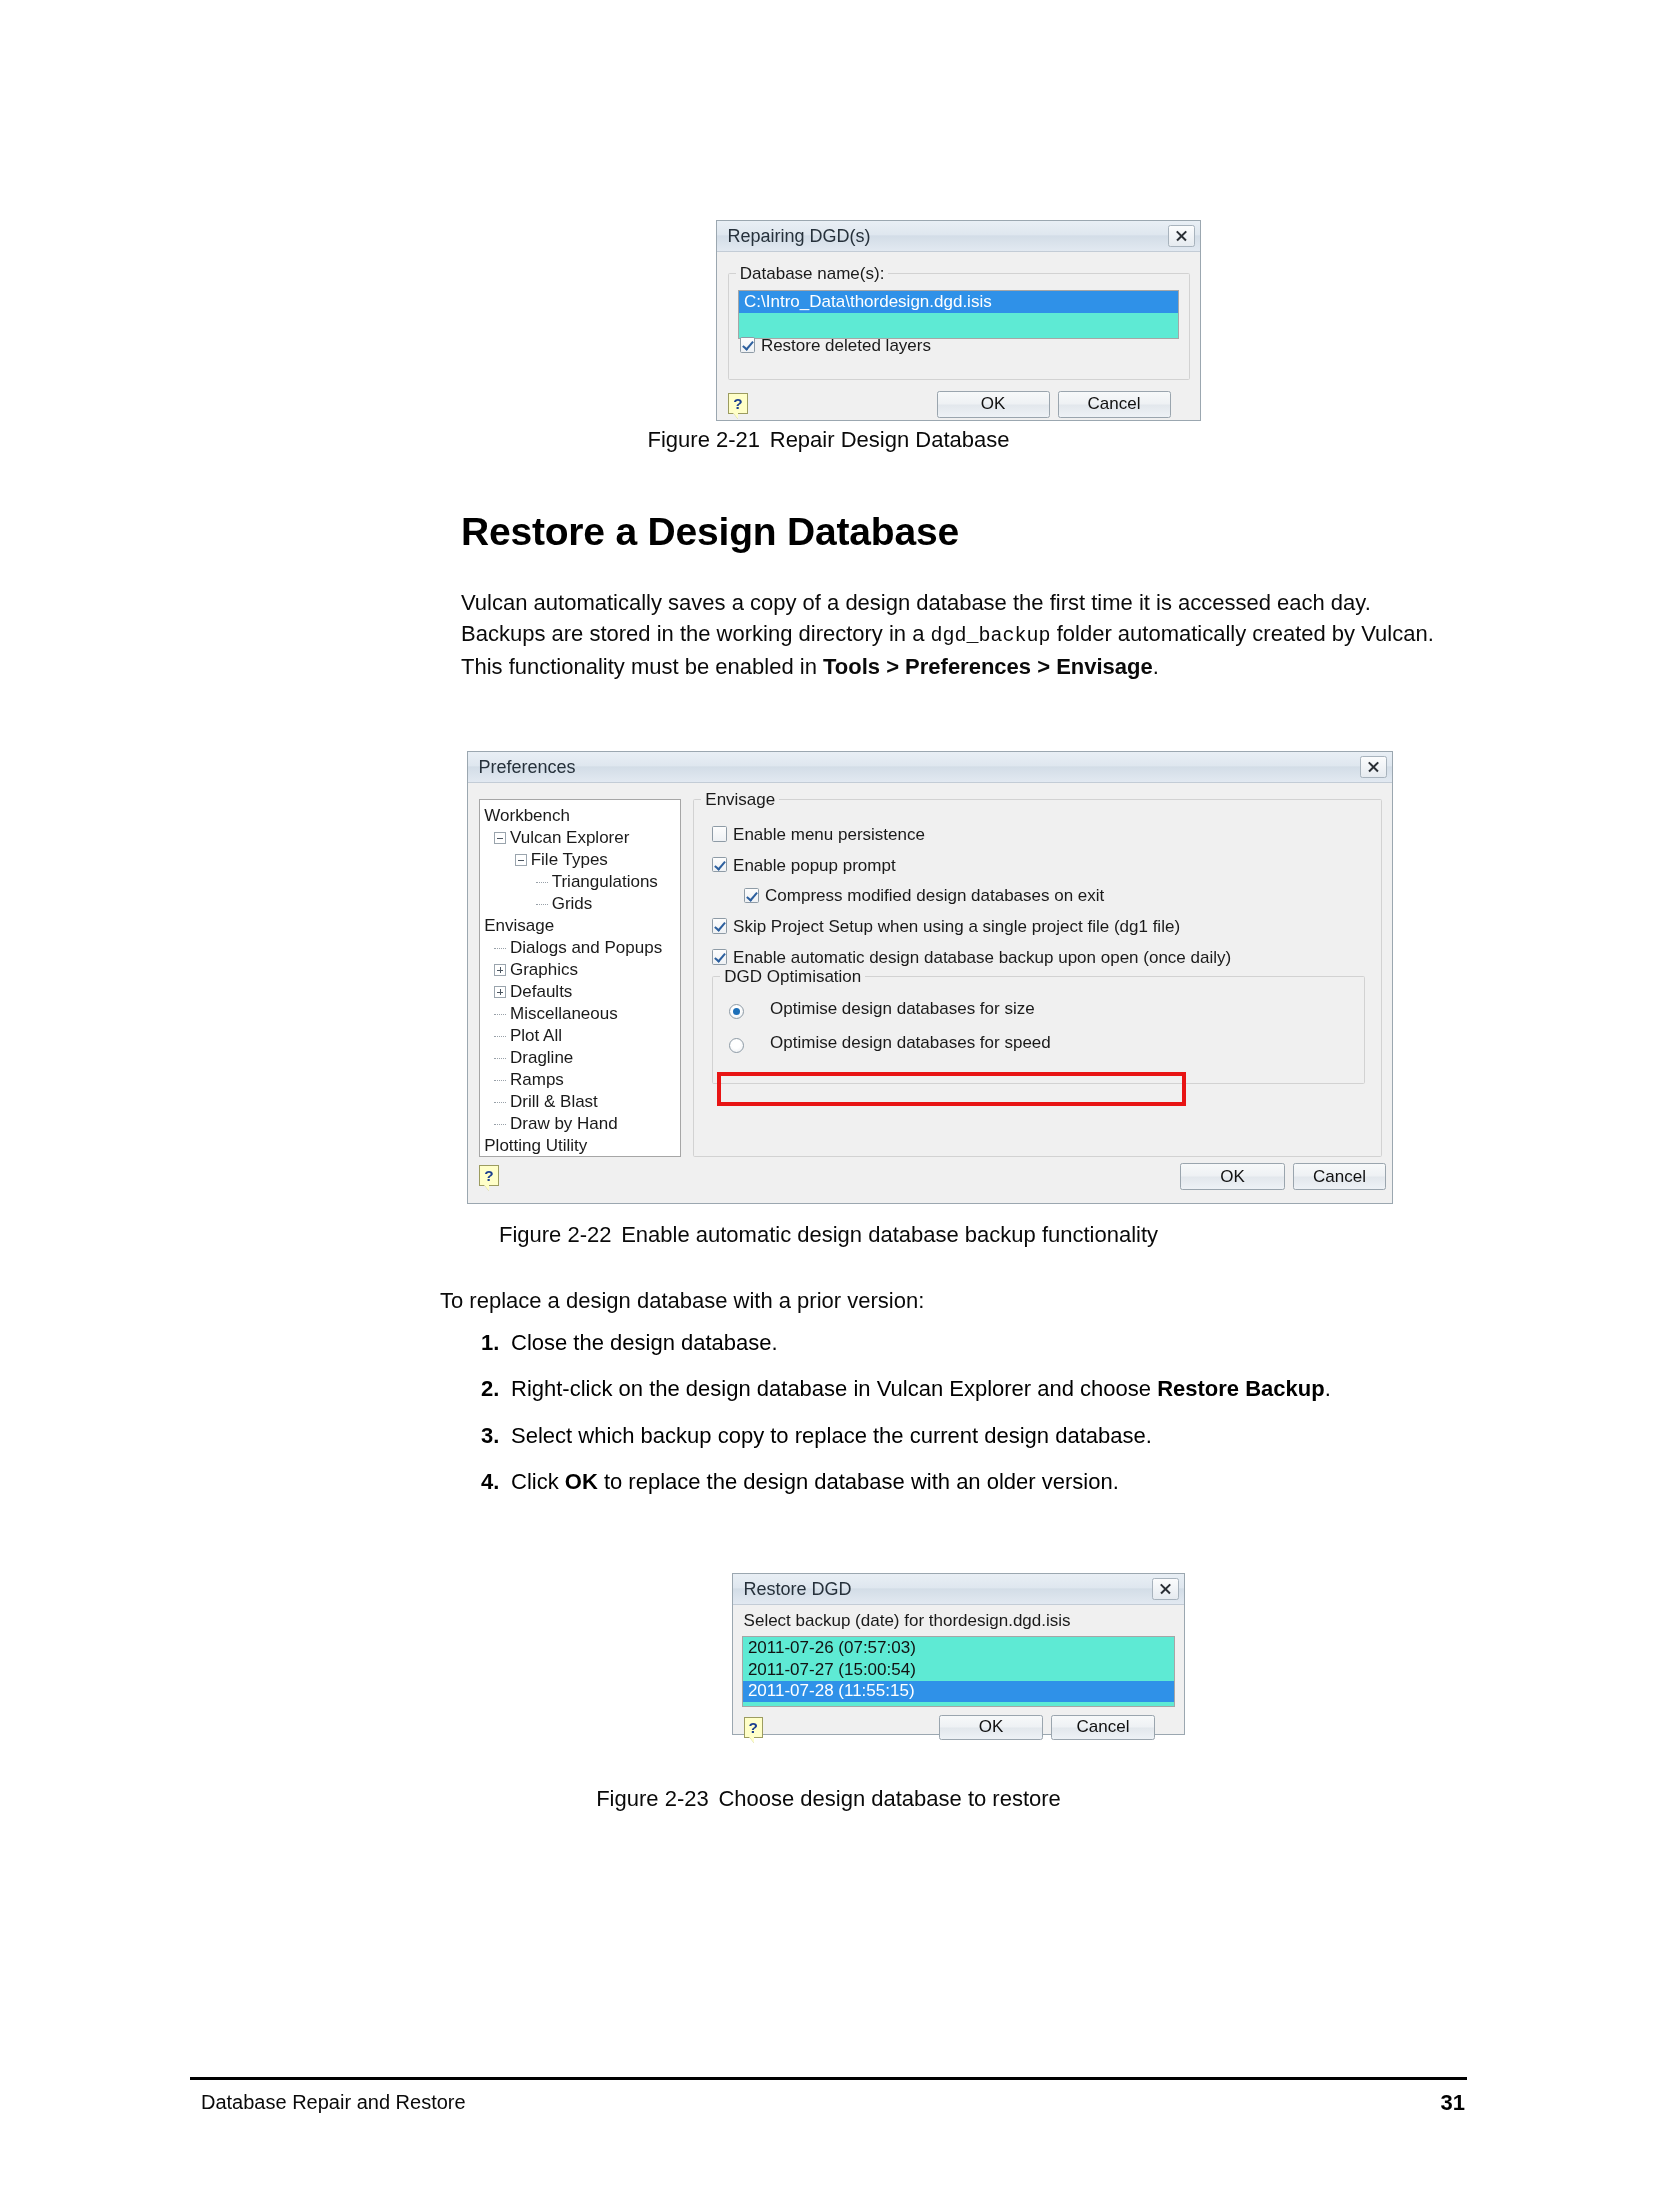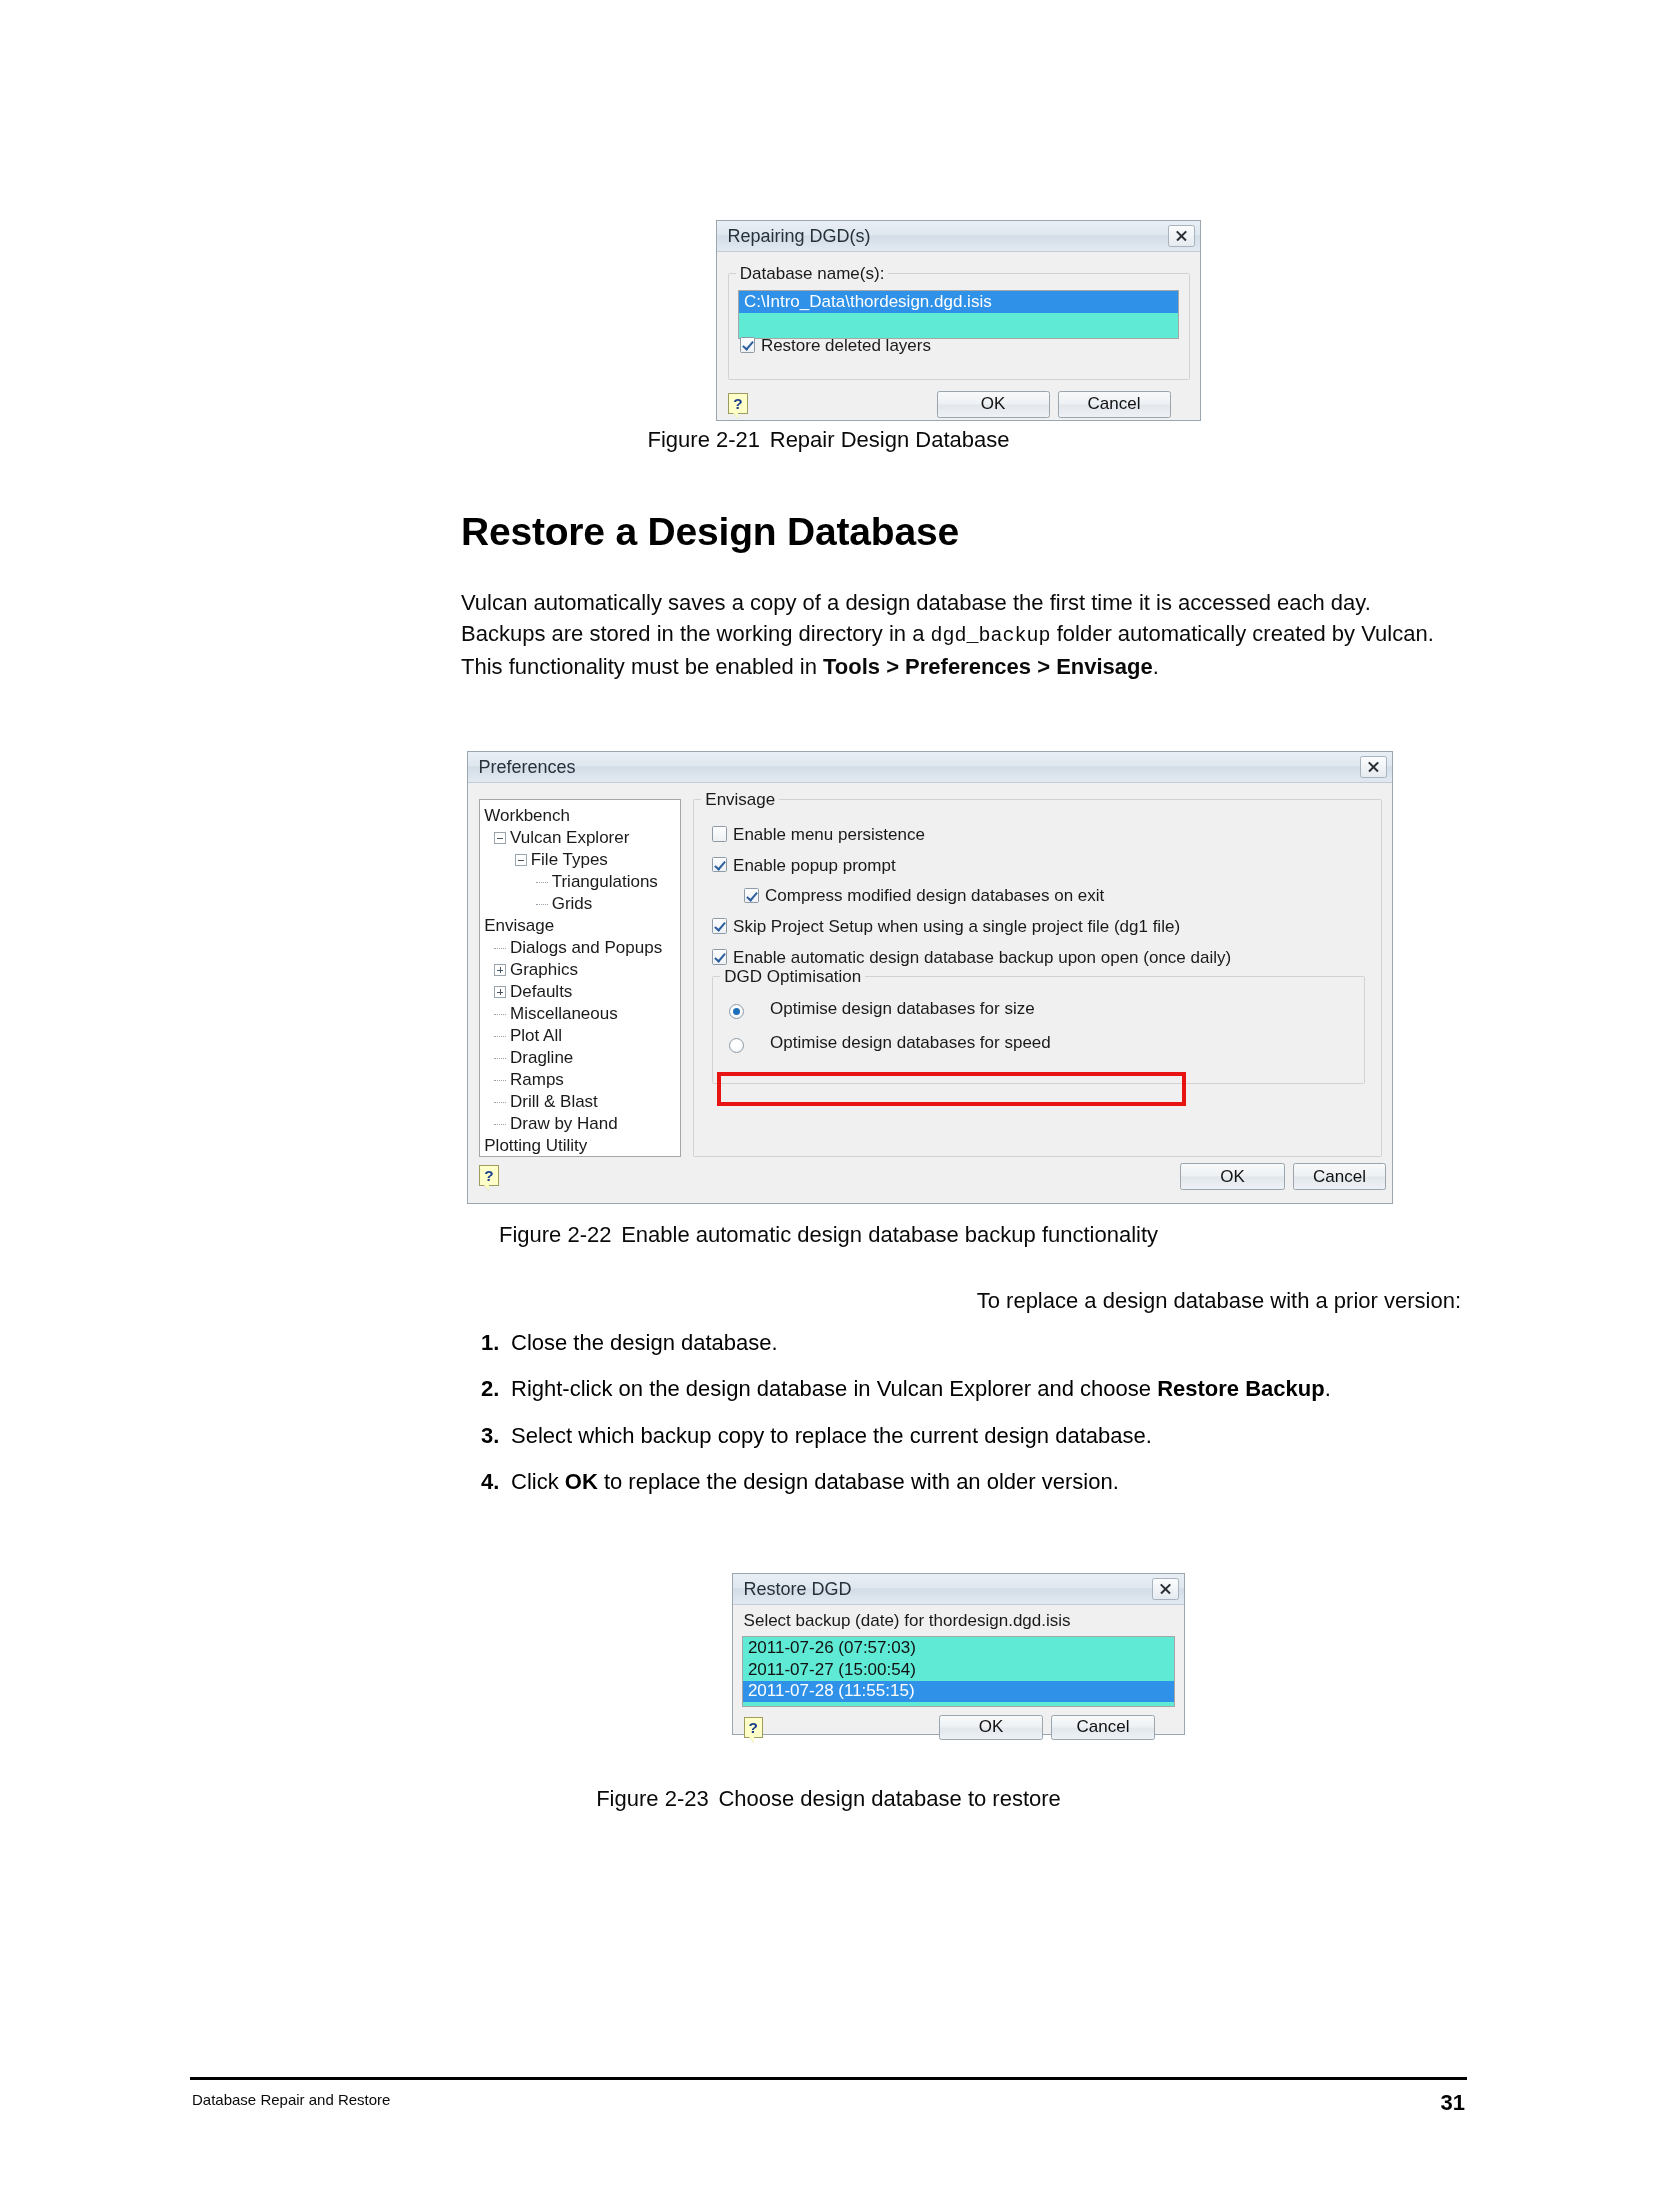--- a/index.html
+++ b/index.html
@@ -282,23 +282,23 @@
   .footer-rule {
     position: absolute;
     left: 190px;
     right: 190px;
     top: 2077px;
     height: 3.2px;
     background: #000;
   }
   .footer-left {
     position: absolute;
-    left: 192px;
+    left: 201px;
     top: 2091px;
-    font-size: 15px;
+    font-size: 20px;
     color: #0a0a0a;
   }
   .footer-right {
     position: absolute;
     right: 192px;
     top: 2090px;
     font-size: 22px;
     font-weight: bold;
     color: #000;
   }
@@ -476,21 +476,21 @@
 
     <div class="helpbtn" style="position:absolute; left:11.3px; top:413px;">?</div>
     <div class="btn" style="position:absolute; left:712px; top:411px; width:105px; height:27px;">OK</div>
     <div class="btn" style="position:absolute; left:825px; top:411px; width:105px; height:27px; max-width:93px;">Cancel</div>
   </div>
 
   <div class="fig-caption" style="top:1222px;">
     <span class="caption-inner">Figure 2-22</span><span class="caption-gap"></span><span class="caption-inner">Enable automatic design database backup functionality</span>
   </div>
 
-  <div class="doc-text" style="left:461px; top:1285px; width:1000px;text-align:right;">To replace a design database with a prior version:</div>
+  <div class="doc-text" style="left:440px; top:1285px; width:1000px;">To replace a design database with a prior version:</div>
 
   <div class="steps">
     <div class="step">
       <div class="step-num">1.</div>
       <div class="step-body"><span>Close the design database.</span><span class="b"></span><span></span></div>
     </div>
     <div class="step" style="width:874px;">
       <div class="step-num">2.</div>
       <div class="step-body"><span>Right-click on the design database in Vulcan Explorer and choose </span><span class="b">Restore Backup</span><span>.</span></div>
     </div>

